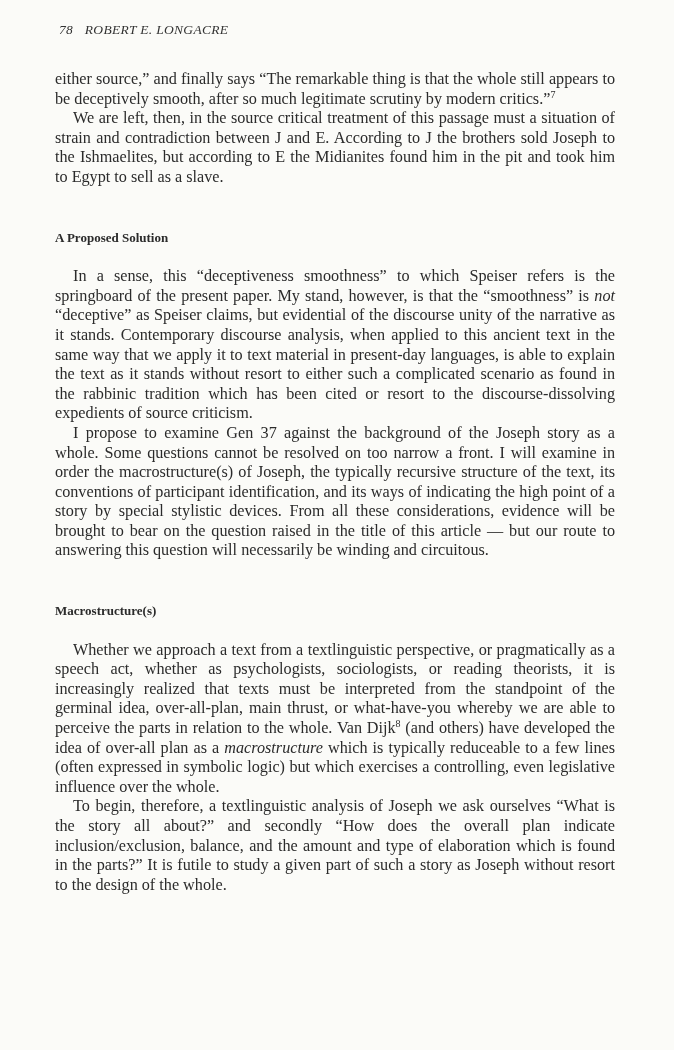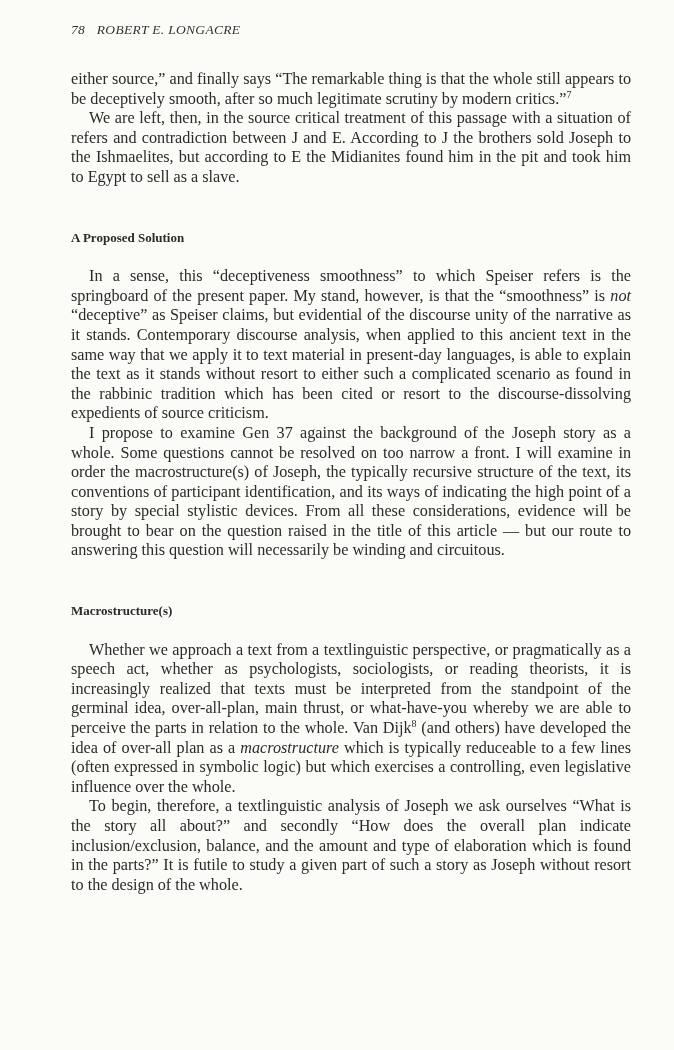--- a/index.html
+++ b/index.html
@@ -17,32 +17,32 @@
   }
   .page {
     position: absolute;
     left: 55px;
     top: 0;
     width: 560px;
   }
   .running-head {
     position: absolute;
     top: 22px;
-    left: 16px;
+    left: 4px;
     font-style: italic;
     font-size: 13.5px;
     letter-spacing: 0.3px;
     color: #333;
     white-space: nowrap;
   }
   .running-head .pgno { margin-right: 8px; }
   .body {
     position: absolute;
     top: 70px;
-    left: 16px;
+    left: 0;
     width: 560px;
     font-size: 16.2px;
     line-height: 19.6px;
     text-align: justify;
   }
   p {
     margin: 0;
     text-indent: 0;
   }
   p.indent { text-indent: 18px; }
@@ -65,21 +65,21 @@
 <div class="page">
   <div class="running-head">
     <span class="pgno">78</span>
     <span>ROBERT E. LONGACRE</span>
   </div>
 
   <div class="body">
 
     <p class="noindent"><span>either source,” and finally says “The remarkable thing is that the whole still appears to be deceptively smooth, after so much legitimate scrutiny by modern critics.”</span><sup>7</sup></p>
 
-    <p class="indent"><span>We are left, then, in the source critical treatment of this passage with a situation of refers and contradiction between J and E. According to J the brothers sold Joseph to the Ishmaelites, but according to E the Midianites found him in the pit and took him to Egypt to sell as a slave.</span></p>
+    <p class="indent"><span>We are left, then, in the source critical treatment of this passage must a situation of strain and contradiction between J and E. According to J the brothers sold Joseph to the Ishmaelites, but according to E the Midianites found him in the pit and took him to Egypt to sell as a slave.</span></p>
 
     <div class="gap-before-heading"></div>
     <h2>A Proposed Solution</h2>
     <div class="gap-after-heading"></div>
 
     <p class="indent"><span>In a sense, this “deceptiveness smoothness” to which Speiser refers is the springboard of the present paper. My stand, however, is that the “smoothness” is </span><em>not</em><span> “deceptive” as Speiser claims, but evidential of the discourse unity of the narrative as it stands. Contemporary discourse analysis, when applied to this ancient text in the same way that we apply it to text material in present-day languages, is able to explain the text as it stands without resort to either such a complicated scenario as found in the rabbinic tradition which has been cited or resort to the discourse-dissolving expedients of source criticism.</span></p>
 
     <p class="indent"><span>I propose to examine Gen 37 against the background of the Joseph story as a whole. Some questions cannot be resolved on too narrow a front. I will examine in order the macrostructure(s) of Joseph, the typically recursive structure of the text, its conventions of participant identification, and its ways of indicating the high point of a story by special stylistic devices. From all these considerations, evidence will be brought to bear on the question raised in the title of this article — but our route to answering this question will necessarily be winding and circuitous.</span></p>
 
     <div class="gap-before-heading"></div>

